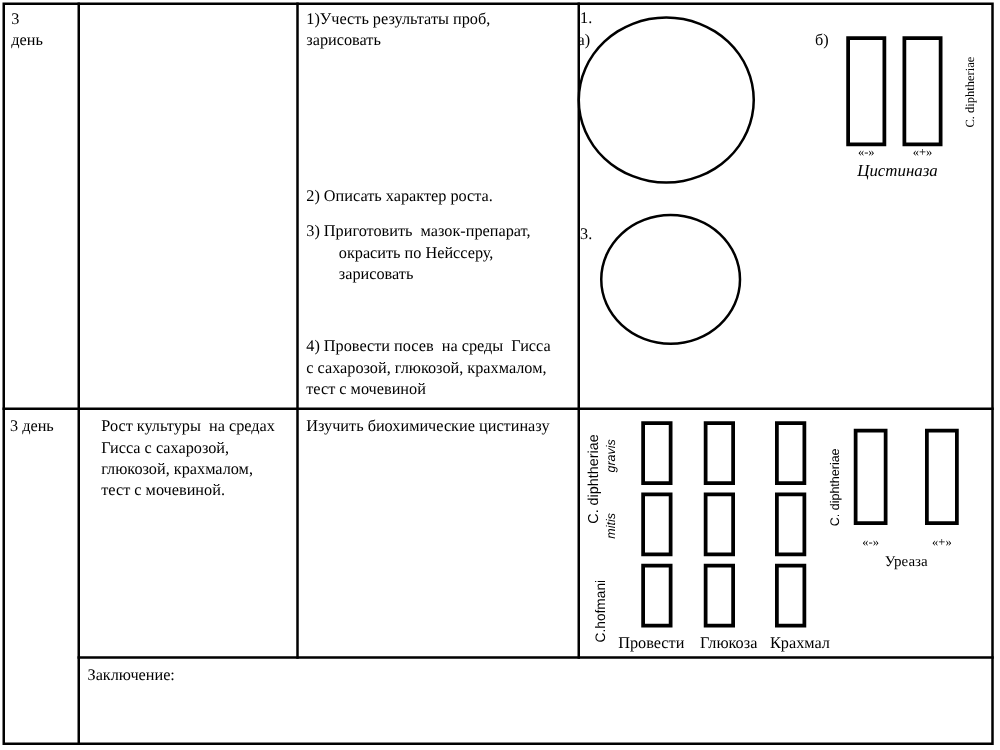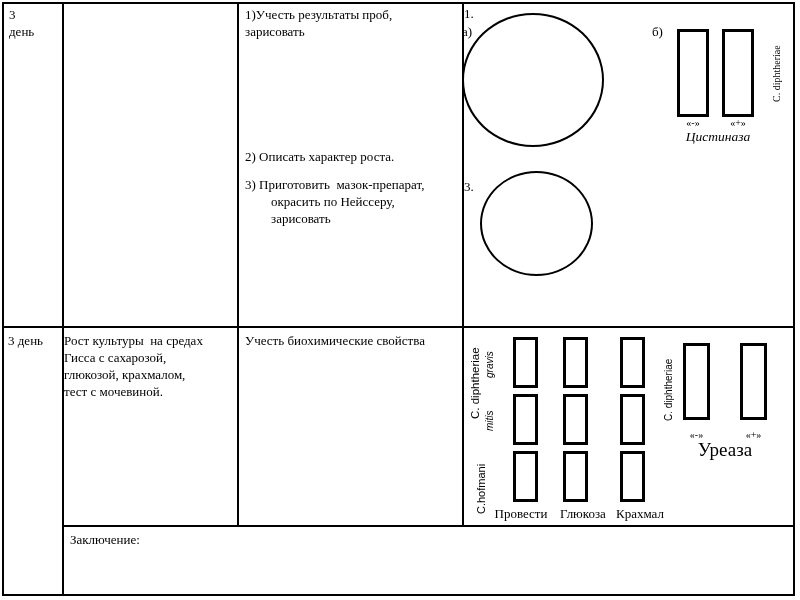--- a/index.html
+++ b/index.html
@@ -38,43 +38,46 @@
   <div class="txt" style="left:9px;top:6px">3
 день</div>
 
 
   <div class="txt" style="left:245px;top:6px;width:215px">1)Учесть результаты проб,
 зарисовать</div>
   <div class="txt" style="left:245px;top:148px;width:215px">2) Описать характер роста.</div>
   <div class="txt" style="left:245px;top:176px;width:215px">3) Приготовить  мазок-препарат,
         окрасить по Нейссеру,
         зарисовать</div>
+  <div class="txt" style="left:245px;top:268px;width:215px">4) Провести посев  на среды  Гисса
+с сахарозой, глюкозой, крахмалом,
+тест с мочевиной</div>
 
   <div class="txt" style="left:464px;top:5px">1.</div>
   <div class="txt" style="left:462px;top:23px">а)</div>
   <div class="circle" style="left:462px;top:13px;width:142px;height:134px"></div>
 
   <div class="txt" style="left:652px;top:23px">б)</div>
   <div class="tube" style="left:677px;top:29px;width:32px;height:88px"></div>
   <div class="tube" style="left:722px;top:29px;width:32px;height:88px"></div>
   <div class="txt small ctr" style="left:672px;top:117px;width:42px">«-»</div>
   <div class="txt small ctr" style="left:717px;top:117px;width:42px">«+»</div>
   <div class="txt ctr bold ital" style="left:667px;top:128px;width:102px;font-size:13.5px">Цистиназа</div>
   <div class="rot" style="left:771px;top:102px;font-size:10px">C. diphtheriae</div>
 
 
   <div class="txt" style="left:464px;top:178px">3.</div>
   <div class="circle" style="left:480px;top:171px;width:113px;height:105px"></div>
 
   <div class="txt" style="left:8px;top:332px">3 день</div>
-  <div class="txt" style="left:64px;top:332px;width:165px">Рост культуры  на средах
+  <div class="txt" style="left:81px;top:332px;width:165px">Рост культуры  на средах
 Гисса с сахарозой,
 глюкозой, крахмалом,
 тест с мочевиной.</div>
-  <div class="txt" style="left:245px;top:332px;width:215px">Учесть биохимические свойства</div>
+  <div class="txt" style="left:245px;top:332px;width:215px">Изучить биохимические цистиназу</div>
 
   <div class="tube" style="left:513px;top:337px;width:25px;height:51px"></div>
   <div class="tube" style="left:563px;top:337px;width:25px;height:51px"></div>
   <div class="tube" style="left:620px;top:337px;width:25px;height:51px"></div>
   <div class="tube" style="left:513px;top:394px;width:25px;height:51px"></div>
   <div class="tube" style="left:563px;top:394px;width:25px;height:51px"></div>
   <div class="tube" style="left:620px;top:394px;width:25px;height:51px"></div>
   <div class="tube" style="left:513px;top:451px;width:25px;height:51px"></div>
   <div class="tube" style="left:563px;top:451px;width:25px;height:51px"></div>
   <div class="tube" style="left:620px;top:451px;width:25px;height:51px"></div>
@@ -86,17 +89,17 @@
 
   <div class="txt ctr bold" style="left:491px;top:505px;width:60px">Провести</div>
   <div class="txt ctr bold" style="left:554px;top:505px;width:58px">Глюкоза</div>
   <div class="txt ctr bold" style="left:611px;top:505px;width:58px">Крахмал</div>
 
   <div class="rot sans" style="left:663px;top:421px;font-size:10px">C. diphtheriae</div>
   <div class="tube" style="left:683px;top:343px;width:27px;height:77px"></div>
   <div class="tube" style="left:740px;top:343px;width:27px;height:77px"></div>
   <div class="txt small ctr" style="left:678px;top:429px;width:37px">«-»</div>
   <div class="txt small ctr" style="left:735px;top:429px;width:37px">«+»</div>
-  <div class="txt ctr bold" style="left:684px;top:441px;width:82px;font-size:19px">Уреаза</div>
+  <div class="txt ctr bold" style="left:684px;top:441px;width:82px;font-size:12px">Уреаза</div>
 
   <div class="txt" style="left:70px;top:531px">Заключение:</div>
 
 </div>
 
 </body></html>

